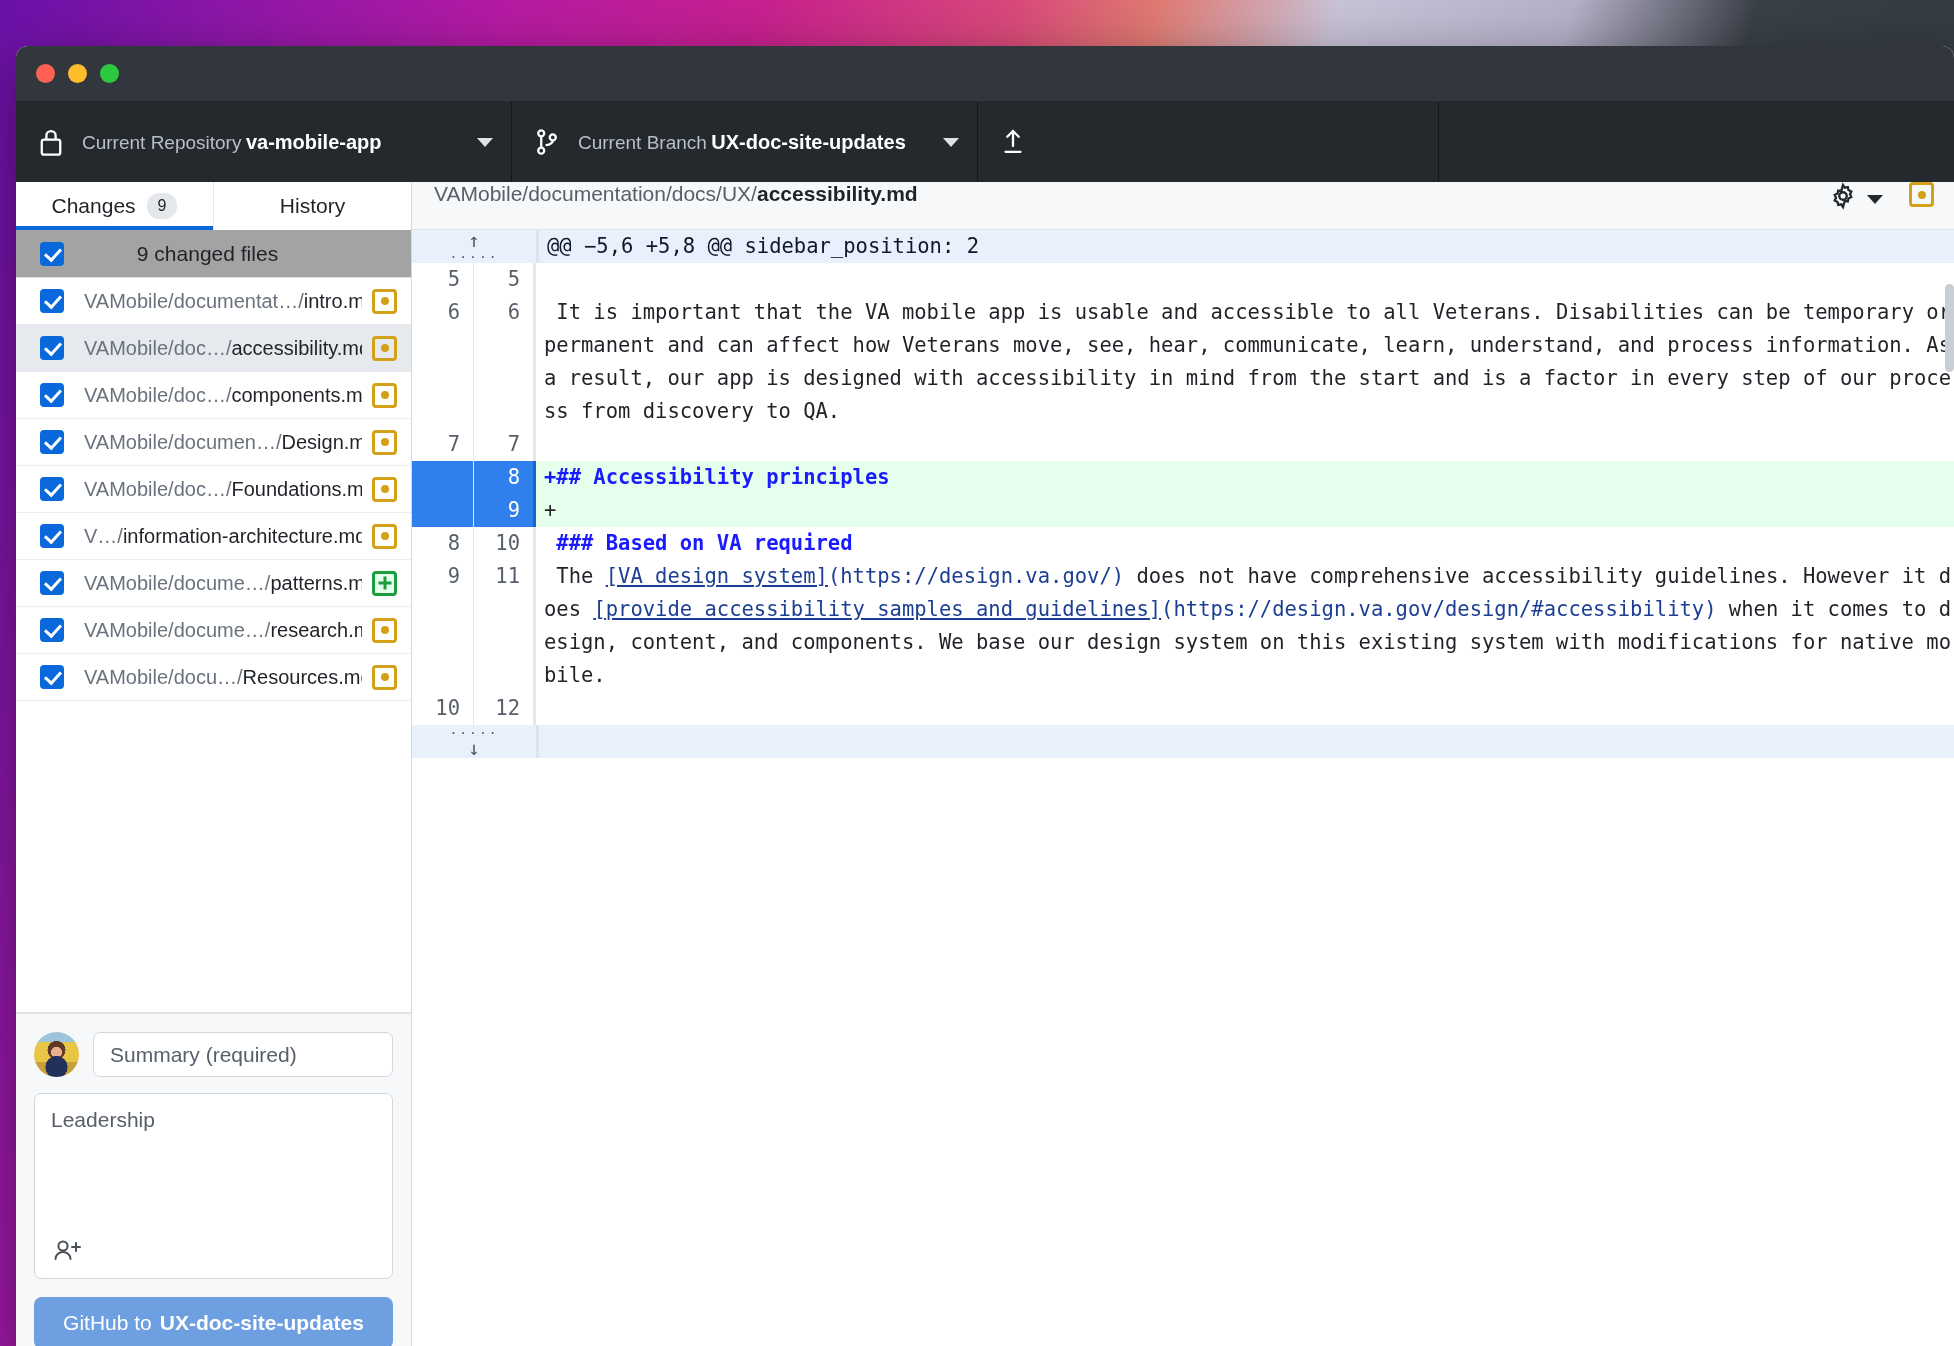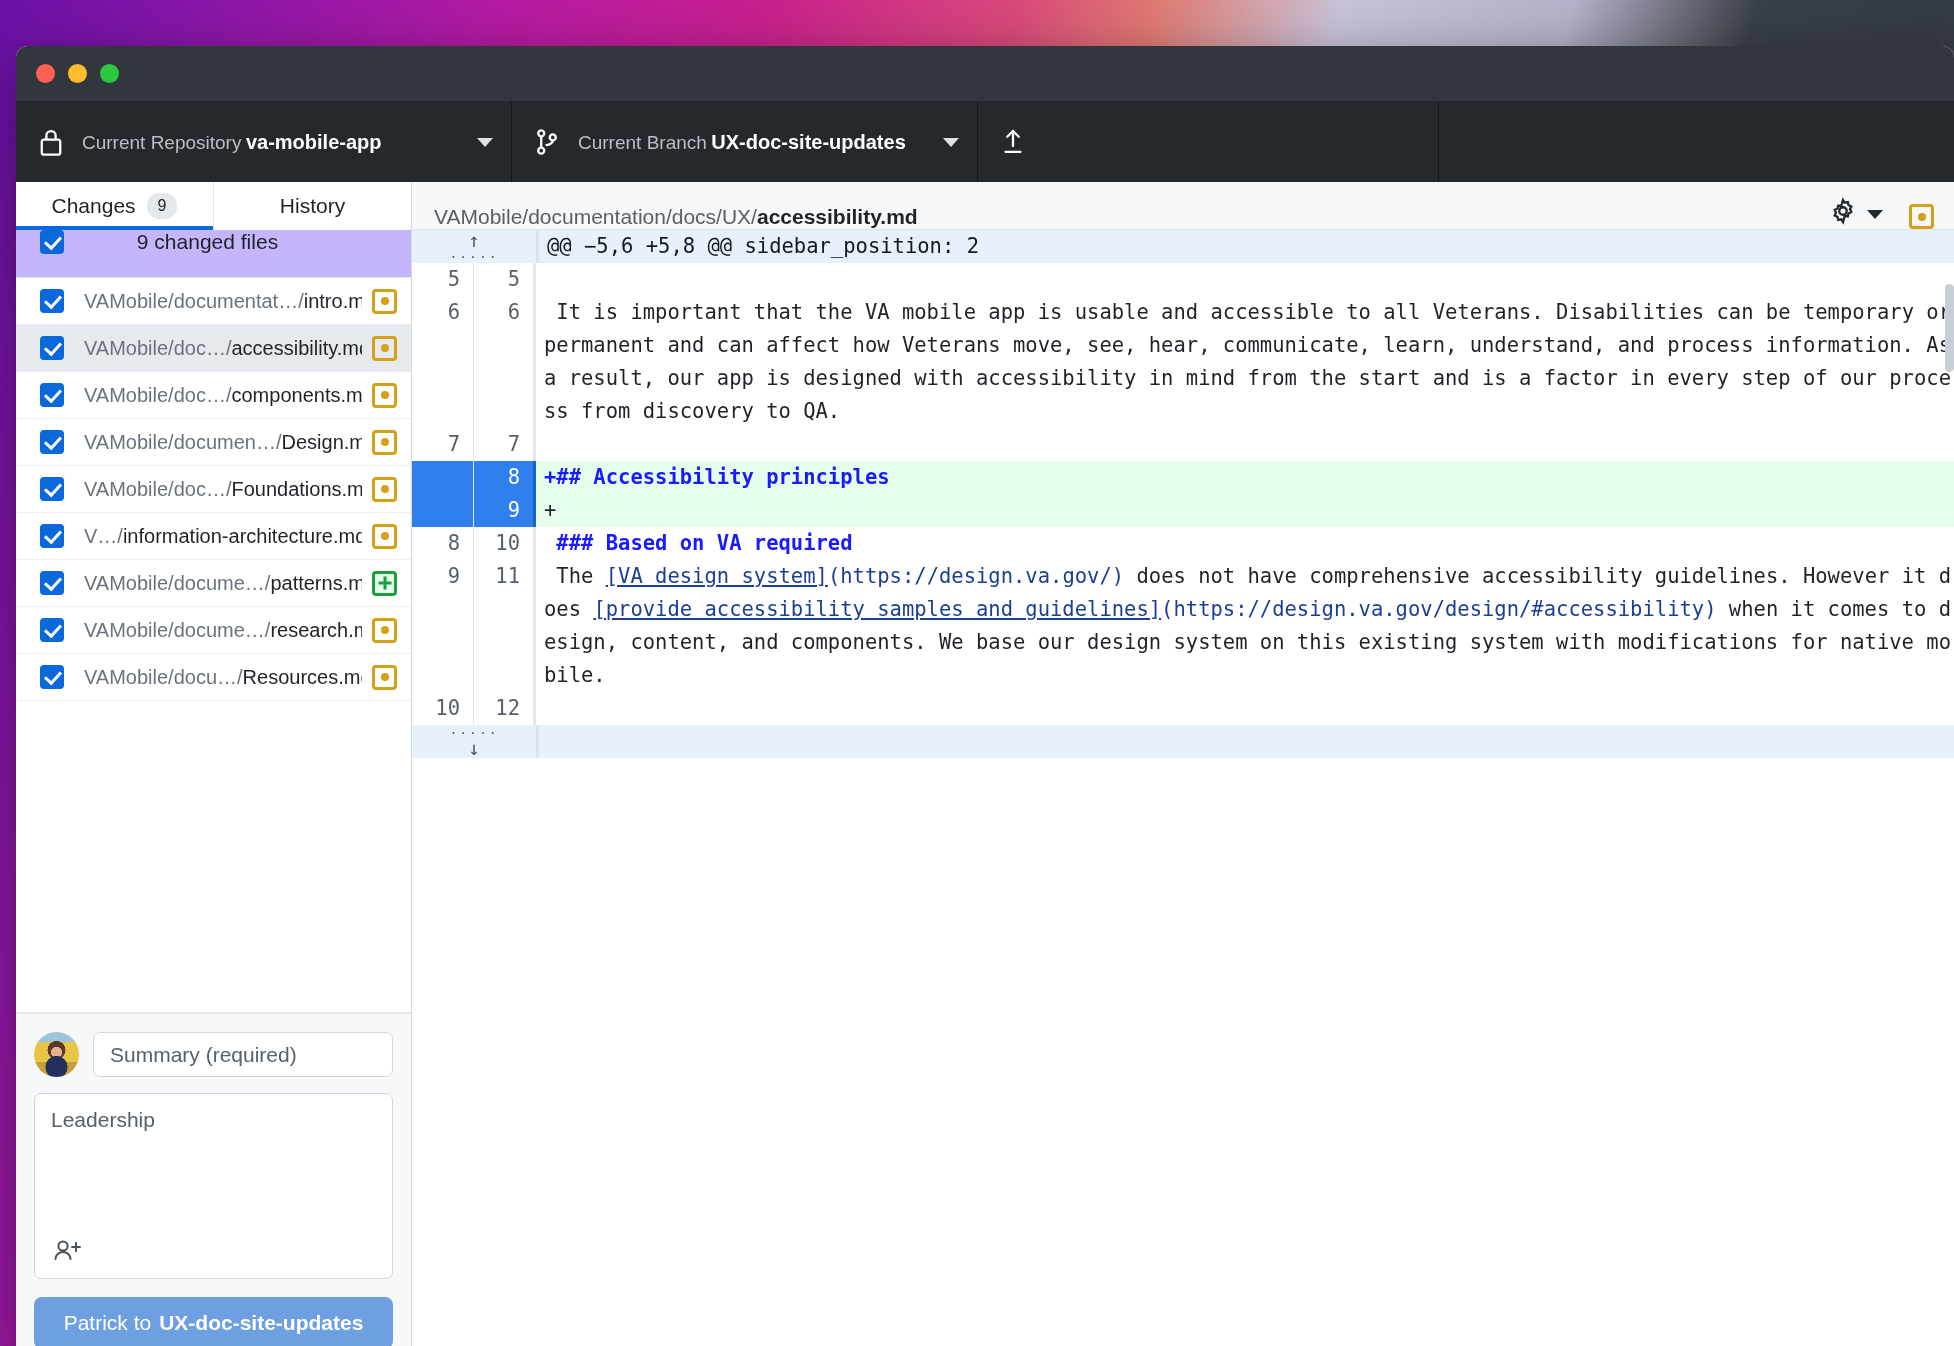--- a/index.html
+++ b/index.html
@@ -188,22 +188,22 @@
     margin-left: 11px;
     background: #e4e7eb;
     color: #1f2328;
     font-size: 16px;
     border-radius: 12px;
     padding: 2px 11px;
     line-height: 1.35;
   }
   #changed-header {
     height: 48px;
-    display: flex; align-items: flex-start;
-    background: #c4b5fd;
+    display: flex; align-items: center;
+    background: #a3a3a3;
     border-bottom: 1px solid #e0e4e8;
     flex: 0 0 auto;
   }
   .cb {
     width: 24px; height: 24px;
     flex: 0 0 24px;
     margin: 0 20px 0 24px;
     border-radius: 4px;
     background: #0969da;
     position: relative;
@@ -341,22 +341,22 @@
     display: flex;
     flex-direction: column;
     min-width: 0;
     background: #ffffff;
   }
   #diff-header {
     height: 48px;
     flex: 0 0 auto;
     background: #f6f8fa;
     border-bottom: 1px solid #e0e4e8;
-    display: flex; align-items: flex-end;
-    padding: 0 20px 0 22px;
+    display: flex; align-items: flex-start;
+    padding: 0 20px 16px 22px;
   }
   #breadcrumb {
     flex: 1 1 auto;
     font-size: 21px;
     color: #57606a;
     white-space: nowrap;
     overflow: hidden;
   }
   #breadcrumb b { color: #1f2328; }
   #gear-wrap { display: flex; align-items: center; flex: 0 0 auto; }
@@ -589,21 +589,21 @@
           <span>Leadership</span>
           <span id="coauthor-icon">
             <svg width="34" height="30" viewBox="0 0 34 30" fill="none" stroke="#4a5057" stroke-width="2" stroke-linecap="round">
               <circle cx="12" cy="10" r="4.6"></circle>
               <path d="M4.5 23c0-4.3 3.4-7 7.5-7s7.5 2.7 7.5 7"></path>
               <path d="M25 7v8M21 11h8"></path>
             </svg>
           </span>
         </div>
         <div id="commit-button">
-          <span>Patrick to </span>
+          <span>GitHub to </span>
             <b>UX-doc-site-updates</b>
         </div>
       </div>
     </div>
 
     <div id="diff-pane">
 
       <div id="diff-header">
         <span id="breadcrumb"><span>VAMobile/documentation/docs/UX/</span><b>accessibility.md</b></span>
         <span id="gear-wrap">

